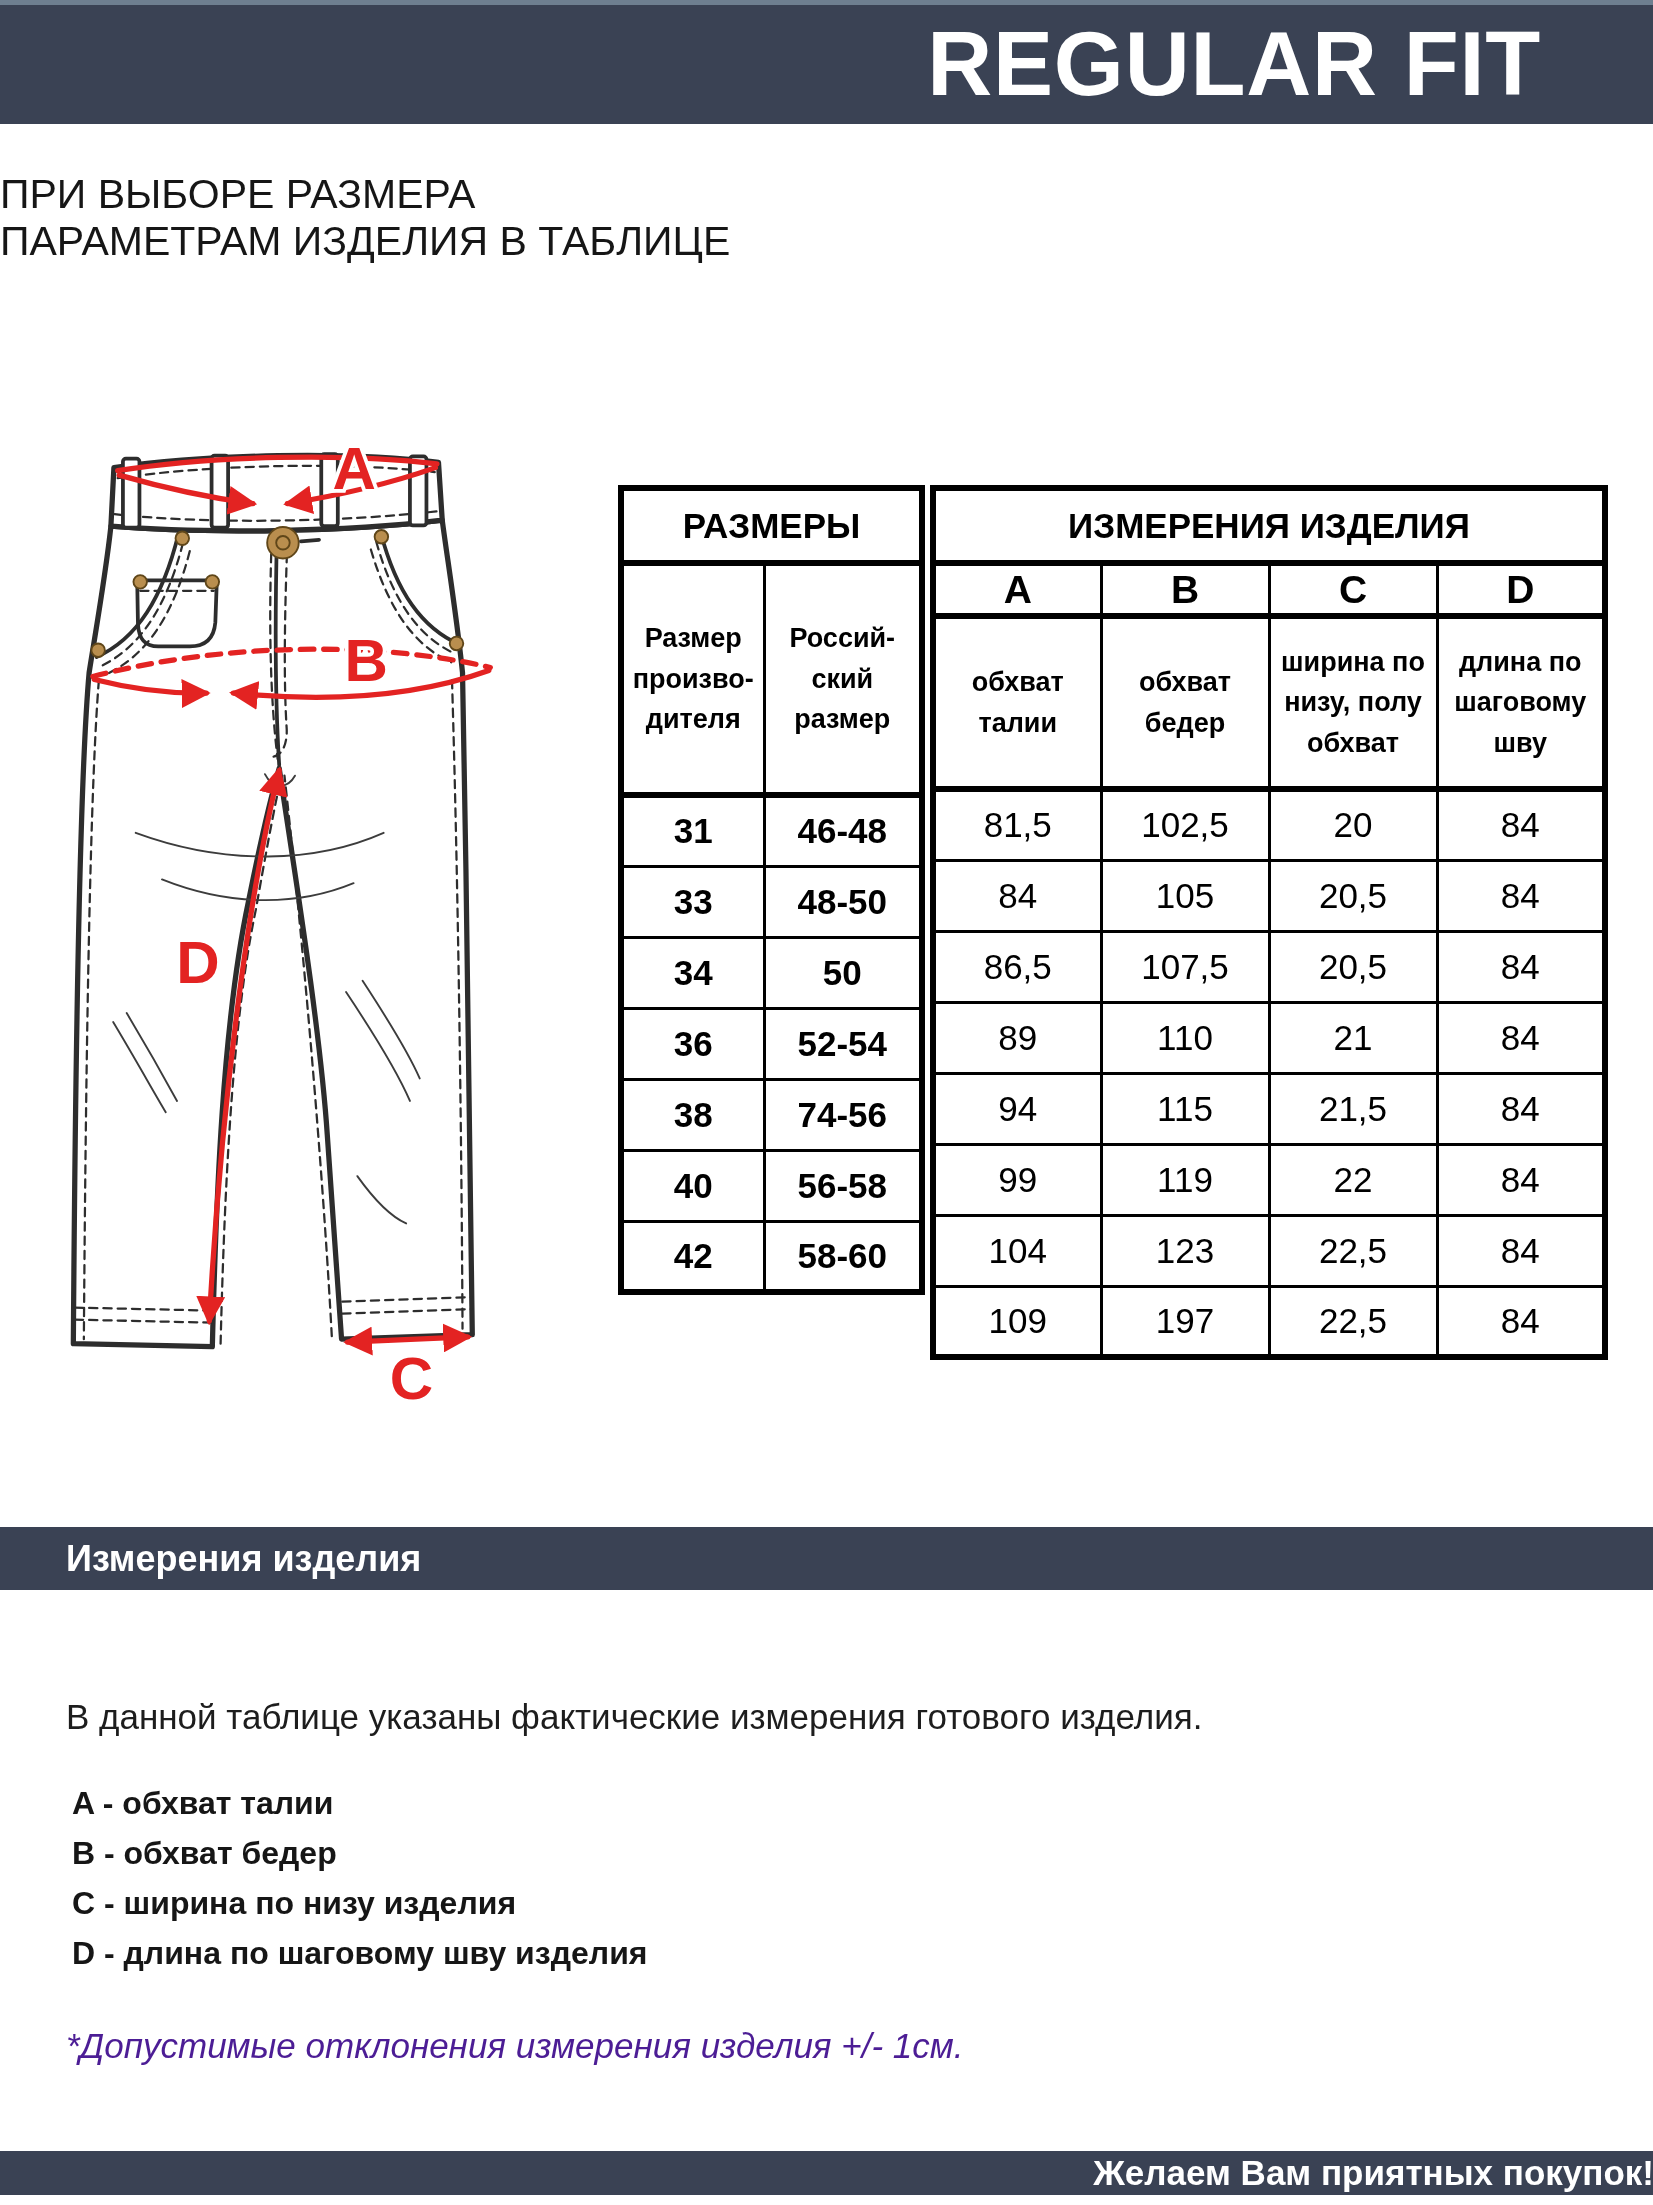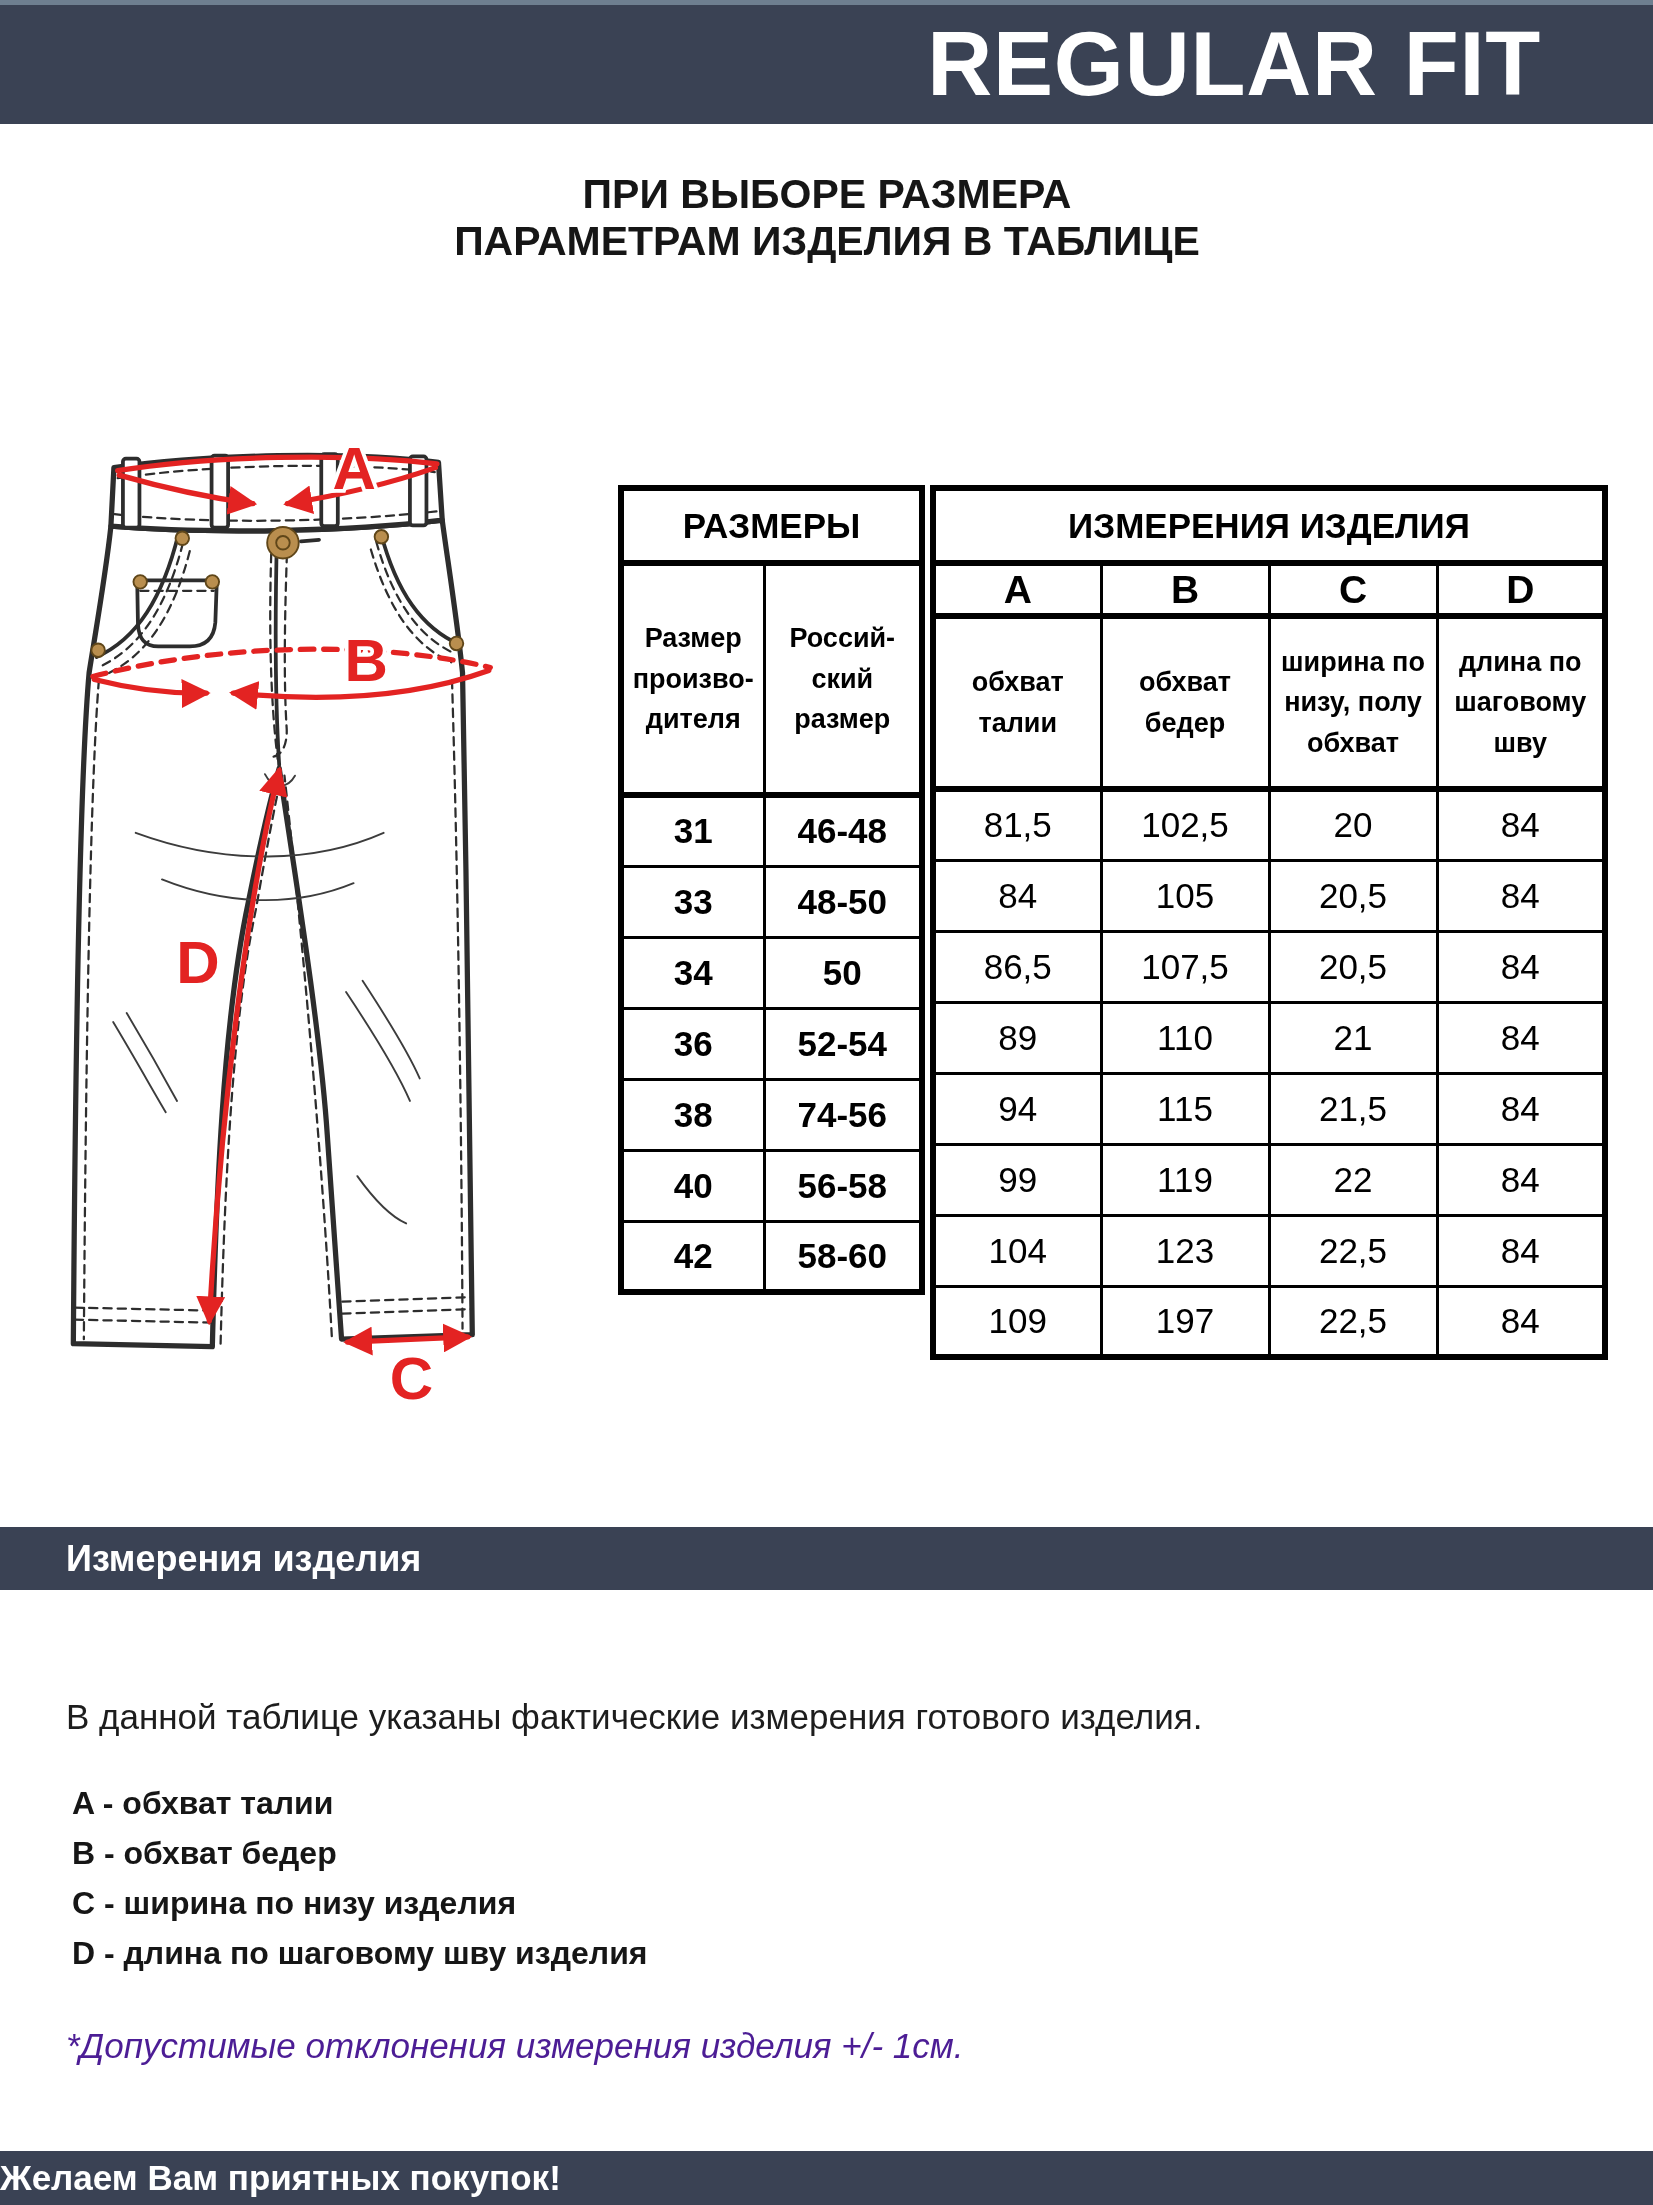--- a/index.html
+++ b/index.html
@@ -12,21 +12,21 @@
   .topstrip { position:absolute; left:0; top:0; width:100%; height:4.5px; background:#6e7f90; }
   .banner {
     position:absolute; left:0; top:4.5px; width:100%; height:119px; background:var(--navy);
   }
   .banner-title {
     position:absolute; right:113px; top:50%; transform:translateY(-50%);
     color:#ffffff; font-weight:bold; font-size:90px; letter-spacing:0.8px; white-space:nowrap;margin-left:8px;
   }
   .intro {
     position:absolute; left:0; top:171px; width:100%;
-    text-align:center; font-weight:bold; font-size:41px; line-height:47px; color:#161616;
+    text-align:left; font-weight:normal; font-size:41px; line-height:47px; color:#161616;
   }
   .figure-wrap { position:absolute; left:22.5px; top:421px; width:571px; height:1082px; }
 
   
   table { border-collapse:collapse; background:#ffffff; table-layout:fixed; }
   .size-table  { position:absolute; left:618px;  top:485px; border:6.8px solid #000; }
   .measure-table { position:absolute; left:930px; top:485px; border:6.8px solid #000; }
   td {
     border:3.8px solid #000; text-align:center; vertical-align:middle;
     color:#000; padding:0; overflow:hidden;
@@ -42,23 +42,23 @@
 
   .section-bar {
     position:absolute; left:0; top:1527px; width:100%; height:63px; background:var(--navy);
     color:#ffffff; font-weight:bold; font-size:36px;
     display:flex; align-items:center; padding-left:66px;
   }
   .paragraph { position:absolute; left:66px; top:1697px; font-size:35px; font-weight:400; color:#1d1d1d; }
   .defs { position:absolute; left:72px; top:1778px; font-size:32px; font-weight:bold; line-height:50px; color:#161616; }
   .note { position:absolute; left:66px; top:2026px; font-size:35px; font-style:italic; color:#4c1d95; }
   .footer-bar {
-    position:absolute; left:0; top:2151px; width:100%; height:54px; background:var(--navy);
+    position:absolute; left:0; top:2151px; width:100%; height:44px; background:var(--navy);
     color:#ffffff; font-weight:bold; font-size:35px;
-    display:flex; align-items:center; justify-content:flex-start;
+    display:flex; align-items:center; justify-content:flex-end;
   }
 
   
   .ol   { stroke:#2d2d2d; stroke-width:7; fill:#ffffff; stroke-linejoin:round; }
   .ol-line { stroke:#2d2d2d; stroke-width:5; fill:none; stroke-linecap:round; }
   .st   { stroke:#2d2d2d; stroke-width:3; fill:none; stroke-dasharray:11 8; stroke-linecap:round; }
   .wr   { stroke:#3c3c3c; stroke-width:2.5; fill:none; stroke-linecap:round; }
   .loop { fill:#ffffff; stroke:#2d2d2d; stroke-width:5; }
   .brass{ fill:#b98e4e; stroke:#5f4619; stroke-width:2.5; }
   .red-line { stroke:var(--red); stroke-width:7; fill:none; stroke-linecap:round; }

